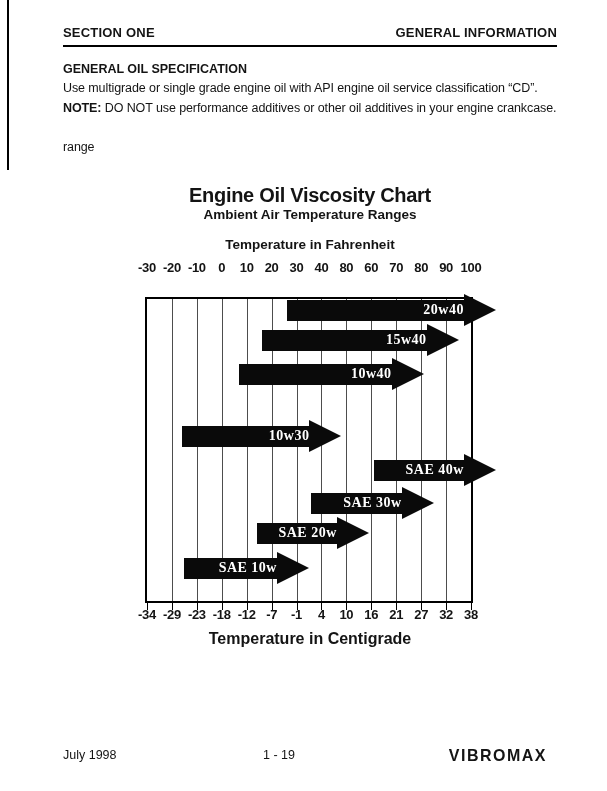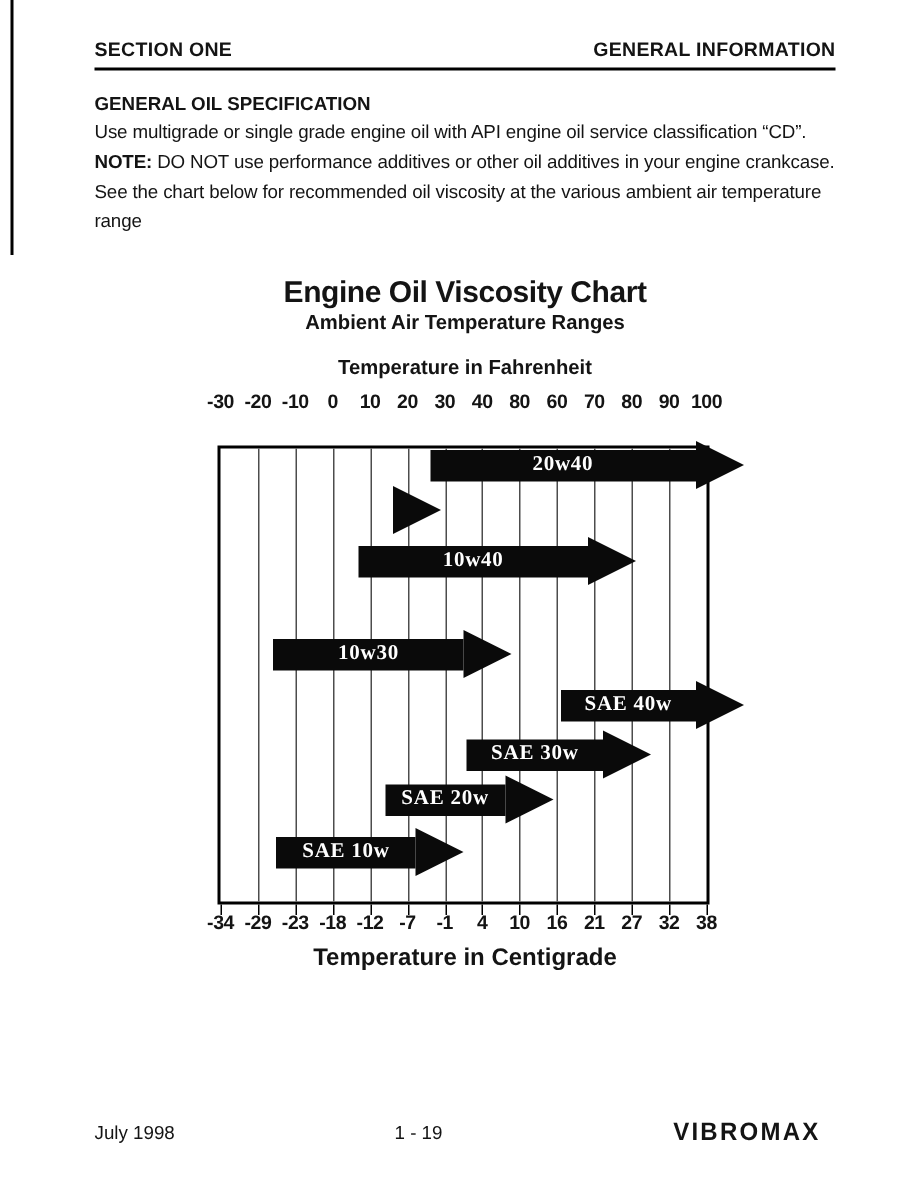--- a/index.html
+++ b/index.html
@@ -29,21 +29,21 @@
   .f-ticks{position:absolute;left:147px;top:260px;width:324px;height:16px;}
   .c-ticks{position:absolute;left:147px;top:607px;width:324px;height:16px;}
   .tick-label{position:absolute;transform:translateX(-50%);font-size:13px;font-weight:bold;
               white-space:nowrap;letter-spacing:-.3px;}
 
   .plot{position:absolute;left:145px;top:297px;width:324px;height:302px;border:2px solid #000;}
   .gridline{position:absolute;top:0;bottom:0;width:1px;background:#4d4d4d;}
   .btick{position:absolute;bottom:-9px;width:1px;height:7px;background:#000;}
 
   .oil-arrow{position:absolute;display:flex;align-items:center;height:32px;}
-  .arrow-body{flex:1;height:21px;background:#0a0a0a;display:flex;align-items:center;justify-content:center;}
+  .arrow-body{flex:1;height:21px;background:#0a0a0a;display:flex;align-items:center;justify-content:flex-end;}
   .arrow-head{width:0;height:0;border-top:16px solid transparent;border-bottom:16px solid transparent;
               border-left:32px solid #0a0a0a;}
   .arrow-label{font-family:"Liberation Serif",serif;font-weight:bold;font-size:14px;color:#fff;
                letter-spacing:.5px;white-space:nowrap;}
 
   .ftr-date{position:absolute;left:63px;top:748px;font-size:12.5px;}
   .ftr-page{position:absolute;left:263px;top:748px;font-size:12.5px;}
   .ftr-logo{position:absolute;right:60px;top:747px;font-size:16px;font-weight:bold;
             letter-spacing:1.5px;font-family:"Liberation Sans",sans-serif;transform:scaleY(1.05);}
 </style>
@@ -54,21 +54,20 @@
 
   <div class="edge-artifact"></div>
 
   <div class="hdr-left">SECTION ONE</div>
   <div class="hdr-right">GENERAL INFORMATION</div>
   <div class="hdr-rule"></div>
 
   <div class="sec-heading">GENERAL OIL SPECIFICATION</div>
   <div class="body-line l1">Use multigrade or single grade engine oil with API engine oil service classification “CD”.</div>
   <div class="body-line l2"><span class="bold">NOTE:</span><span> DO NOT use performance additives or other oil additives in your engine crankcase.</span></div>
-  <div class="body-line l3">See the chart below for recommended oil viscosity at the various ambient air temperature</div>
   <div class="body-line l4">range</div>
 
   <div class="chart-title">Engine Oil Viscosity Chart</div>
   <div class="chart-subtitle">Ambient Air Temperature Ranges</div>
   <div class="axis-label-top">Temperature in Fahrenheit</div>
 
   <div class="f-ticks">
       <span class="tick-label" style="left: 0px;">-30</span>
       <span class="tick-label" style="left: 24.9231px;">-20</span>
       <span class="tick-label" style="left: 49.8462px;">-10</span>
@@ -112,20 +111,23 @@
       <div class="gridline" style="left: 299.077px;"></div>
       <div class="btick" style="left: 299.077px;"></div>
       <div class="btick" style="left: 324px;"></div>
       <div class="oil-arrow" style="left: 139.569px; top: -5px; width: 209.354px;">
         <div class="arrow-body">
           <span class="arrow-label">20w40</span>
         </div>
         <div class="arrow-head"></div>
       </div>
       <div class="oil-arrow" style="left: 114.646px; top: 25px; width: 196.892px;">
+        <div class="arrow-body">
+          <span class="arrow-label">15w40</span>
+        </div>
         <div class="arrow-head"></div>
       </div>
       <div class="oil-arrow" style="left: 92.2154px; top: 59px; width: 184.431px;">
         <div class="arrow-body">
           <span class="arrow-label">10w40</span>
         </div>
         <div class="arrow-head"></div>
       </div>
       <div class="oil-arrow" style="left: 34.8923px; top: 121px; width: 159.508px;">
         <div class="arrow-body">

